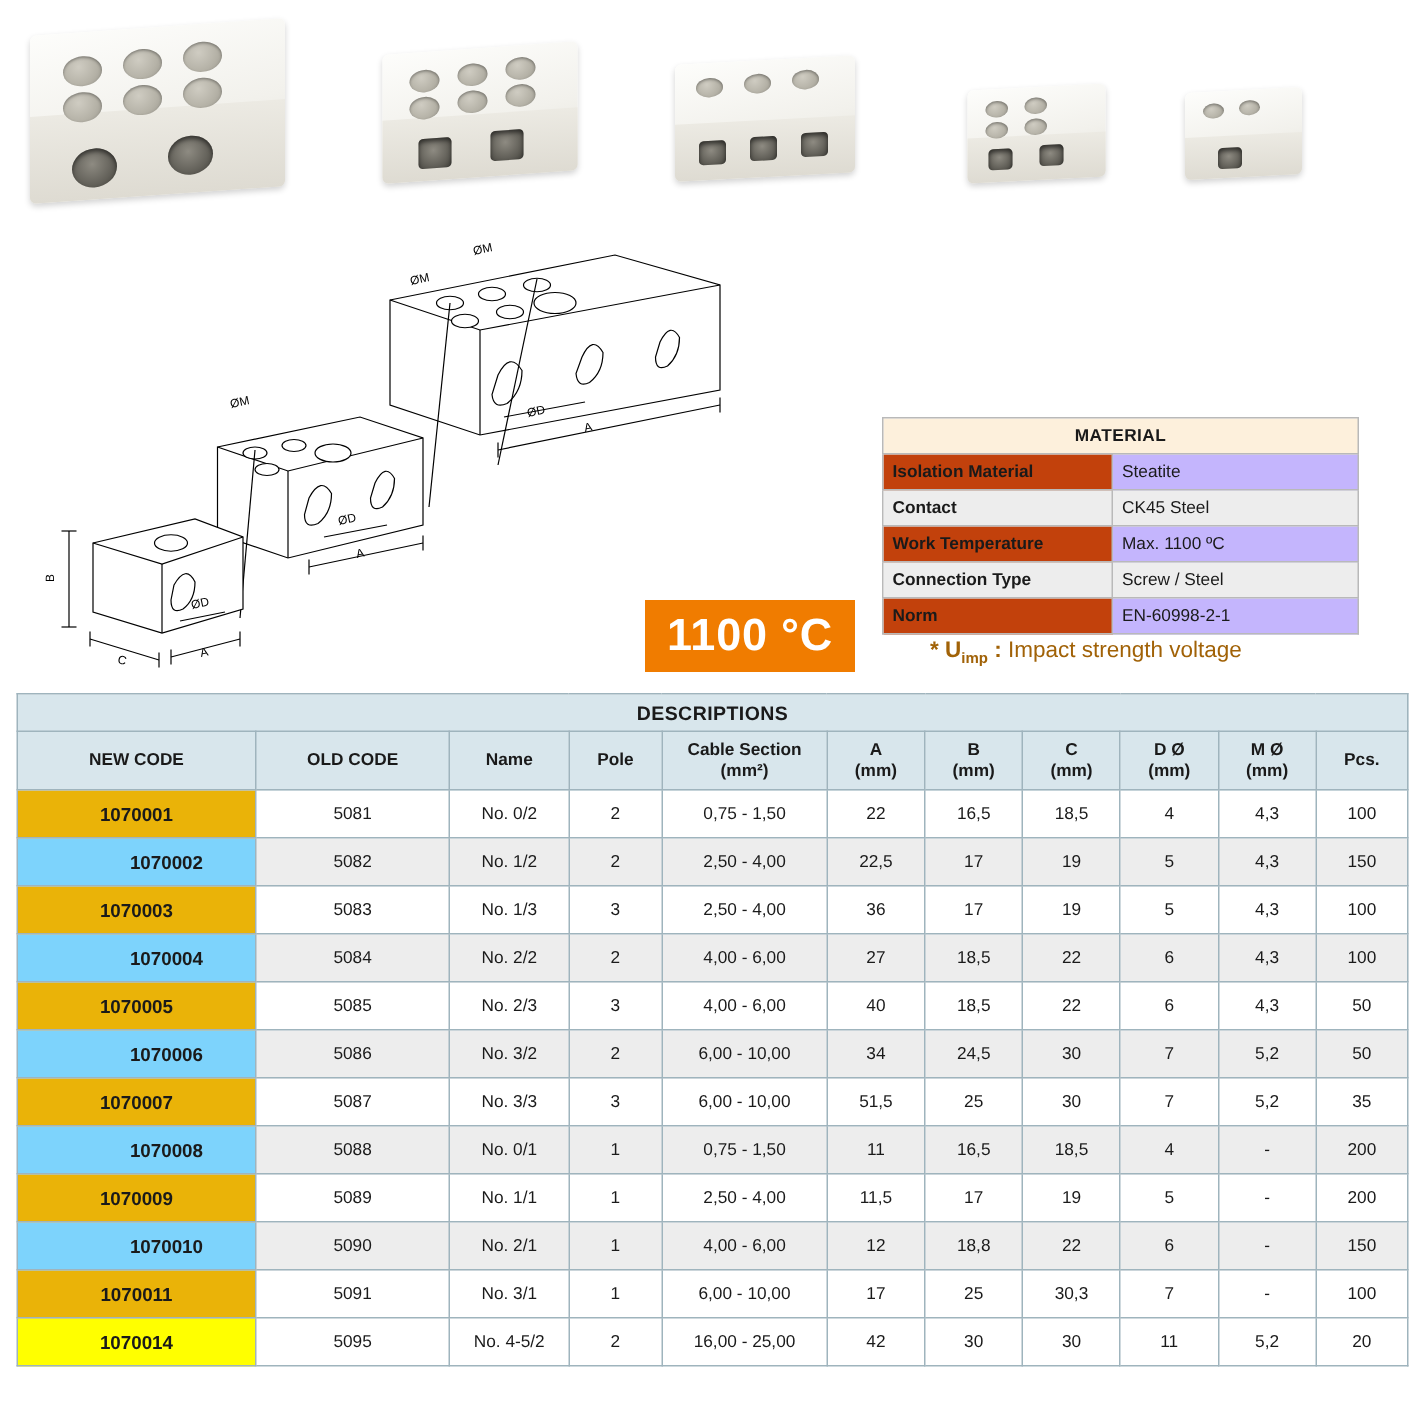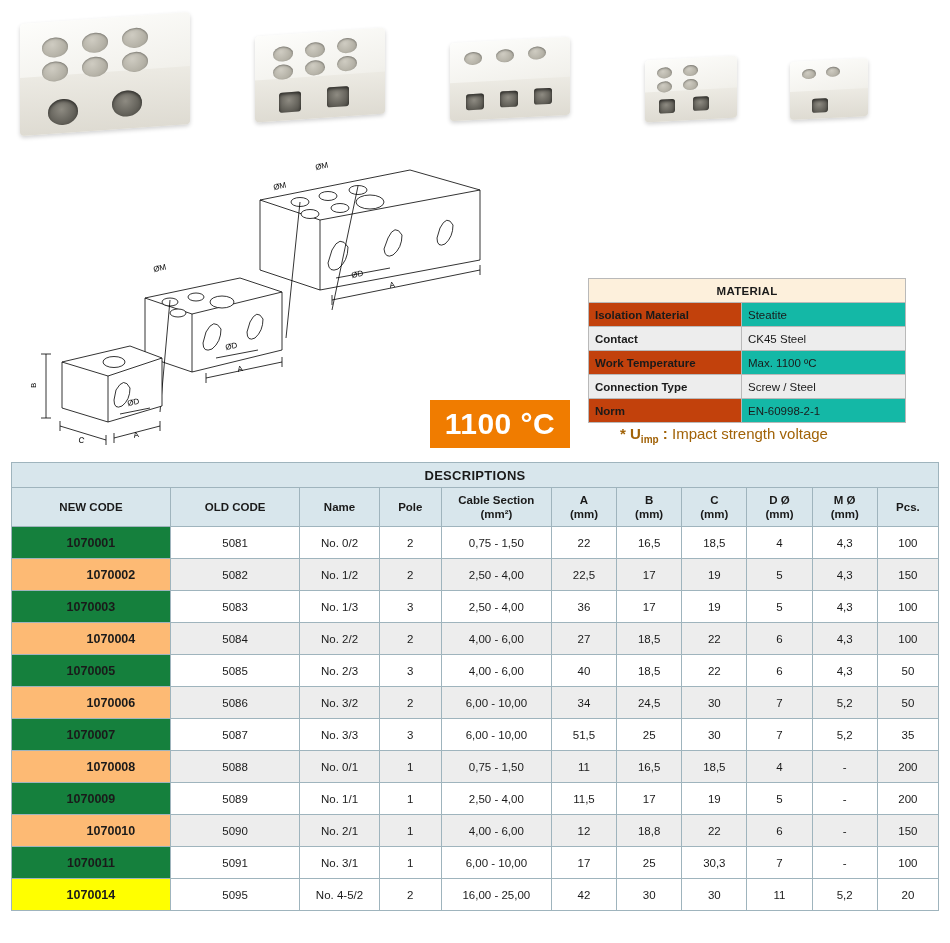--- a/index.html
+++ b/index.html
@@ -94,21 +94,21 @@
   }
   .material-table .mat-key {
     width: 140px;
     font-weight: bold;
     background: #c2410c;
   }
   .material-table tr.alt .mat-key,
   .material-table tr.alt .mat-val {
     background: #ededed;
   }
-  .material-table .mat-val { background: #14b8a6; }
+  .material-table .mat-val { background: #c4b5fd; }
 
   .uimp-note {
     position: absolute;
     left: 620px; top: 425px;
     font-size: 15px;
     font-weight: bold;
     color: #a16207;
   }
   .uimp-note .light { font-weight: normal; }
   .uimp-note sub { font-size: 10px; }
@@ -136,26 +136,26 @@
     letter-spacing: 0.3px;
   }
   .main-table .col-head {
     background: #d8e6ec;
     font-weight: bold;
     font-size: 11.5px;
     height: 38px;
     line-height: 1.25;
   }
   .main-table td.newcode {
-    background: #15803d;
+    background: #eab308;
     font-weight: bold;
     font-size: 12.5px;
   }
   .main-table tr.alt td.newcode {
-    background: #fdba74;
+    background: #7dd3fc;
     padding-left: 40px;
   }
   .main-table tr.alt td { background: #ededed; }
   .main-table td.highlight {
     background: #ffff00 !important;
     font-weight: bold;
   }
   .main-table td.oldcode { font-size: 11.5px; }
 </style>
 </head>

